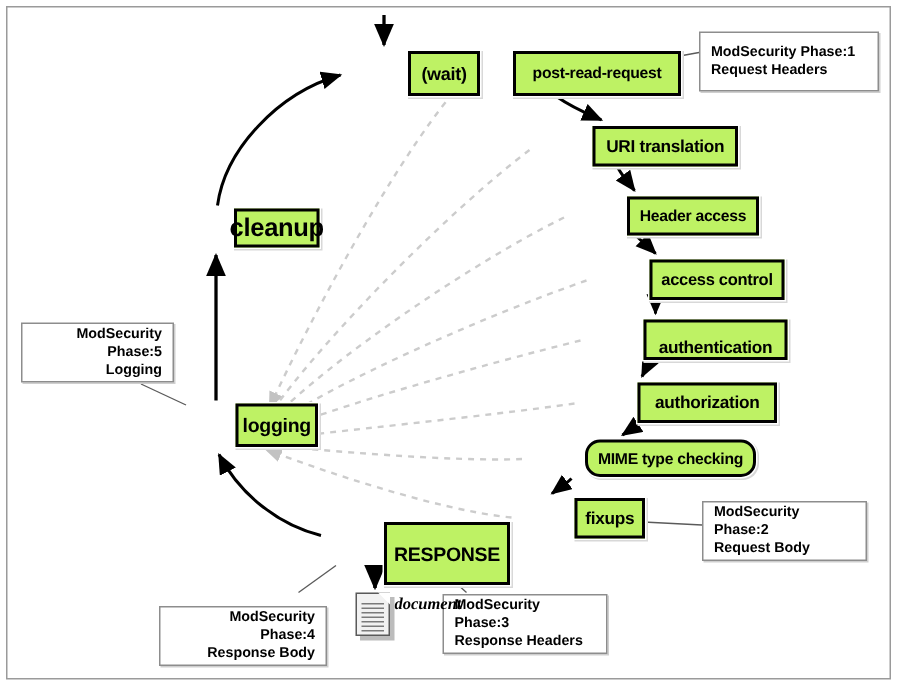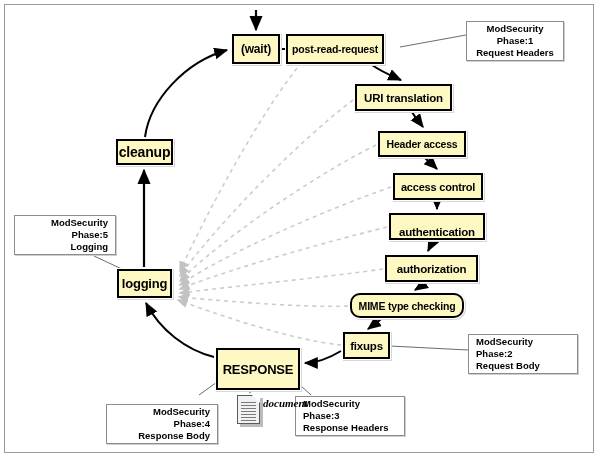--- a/index.html
+++ b/index.html
@@ -14,28 +14,29 @@
     position:absolute;left:4px;top:4px;
     width:590px;height:449px;
     border:1px solid #9a9a9a;
     box-sizing:border-box;
     background:#fff;
   }
   svg#wires{position:absolute;left:0;top:0;width:600px;height:459px;}
   .node{
     position:absolute;
     box-sizing:border-box;
-    background:#fef9c3;
+    background:#bef264;
     border:2px solid #000000;
     box-shadow:0 0 0 1px #ffffff, 1px 1px 0 1px #d8d8d8;
     display:flex;align-items:center;justify-content:center;
     color:#000;
     font-weight:bold;
     letter-spacing:-0.2px;
     white-space:nowrap;
+    margin-left:40px;
   }
   .note{
     position:absolute;
     box-sizing:border-box;
     background:#ffffff;
     border:1px solid #8d8d8d;
     box-shadow:1px 1px 0 0 #cfcfcf;
     font-size:9.5px;
     font-weight:bold;
     line-height:12px;
@@ -127,21 +128,21 @@
       <path d="M387,227 C322,243 220,272 180,289" marker-end="url(#ahg)"></path>
       <path d="M383,269 C320,278 218,288 180,293" marker-end="url(#ahg)"></path>
       <path d="M348,306 C300,308 214,300 179,297" marker-end="url(#ahg)"></path>
       <path d="M341,345 C290,340 210,312 178,300" marker-end="url(#ahg)"></path>
     </g>
   </svg>
 
   <div class="node" style="left: 232px; top: 34px; width: 48px; height: 30px; font-size: 12px;">
       <span>(wait)</span>
     </div>
-  <div class="node" style="left: 286px; top: 34px; width: 98px; height: 30px; font-size: 10.5px;">
+  <div class="node" style="left: 302px; top: 34px; width: 112px; height: 30px; font-size: 10.5px;">
       <span>post-read-request</span>
     </div>
   <div class="node" style="left: 355px; top: 84px; width: 97px; height: 27px; font-size: 11.5px;">
       <span>URI translation</span>
     </div>
   <div class="node" style="left: 378px; top: 131px; width: 88px; height: 26px; font-size: 10.5px;">
       <span>Header access</span>
     </div>
   <div class="node" style="left: 393px; top: 173px; width: 90px; height: 27px; font-size: 11px;">
       <span>access control</span>
@@ -157,25 +158,25 @@
     </div>
   <div class="node" style="left: 343px; top: 332px; width: 47px; height: 27px; font-size: 11.5px;">
       <span>fixups</span>
     </div>
   <div class="node" style="left: 216px; top: 348px; width: 84px; height: 42px; font-size: 13px;">
       <span>RESPONSE</span>
     </div>
   <div class="node" style="left: 117px; top: 269px; width: 55px; height: 29px; font-size: 13px;">
       <span>logging</span>
     </div>
-  <div class="node" style="left: 116px; top: 139px; width: 57px; height: 26px; font-size: 14px;">
+  <div class="node" style="left: 116px; top: 139px; width: 57px; height: 26px; font-size: 17px;">
       <span>cleanup</span>
     </div>
 
-  <div class="note" style="left: 466px; top: 21px; width: 98px; height: 40px; text-align: center;">
+  <div class="note" style="left: 466px; top: 21px; width: 120px; height: 40px;">
     <span>ModSecurity Phase:1</span>
     <span>Request Headers</span>
   </div>
   <div class="note" style="left: 468px; top: 334px; width: 110px; height: 40px;">
     <span>ModSecurity Phase:2</span>
     <span>Request Body</span>
   </div>
   <div class="note" style="left: 295px; top: 396px; width: 110px; height: 40px; justify-content: center;">
     <span>ModSecurity Phase:3</span>
     <span>Response Headers</span>

